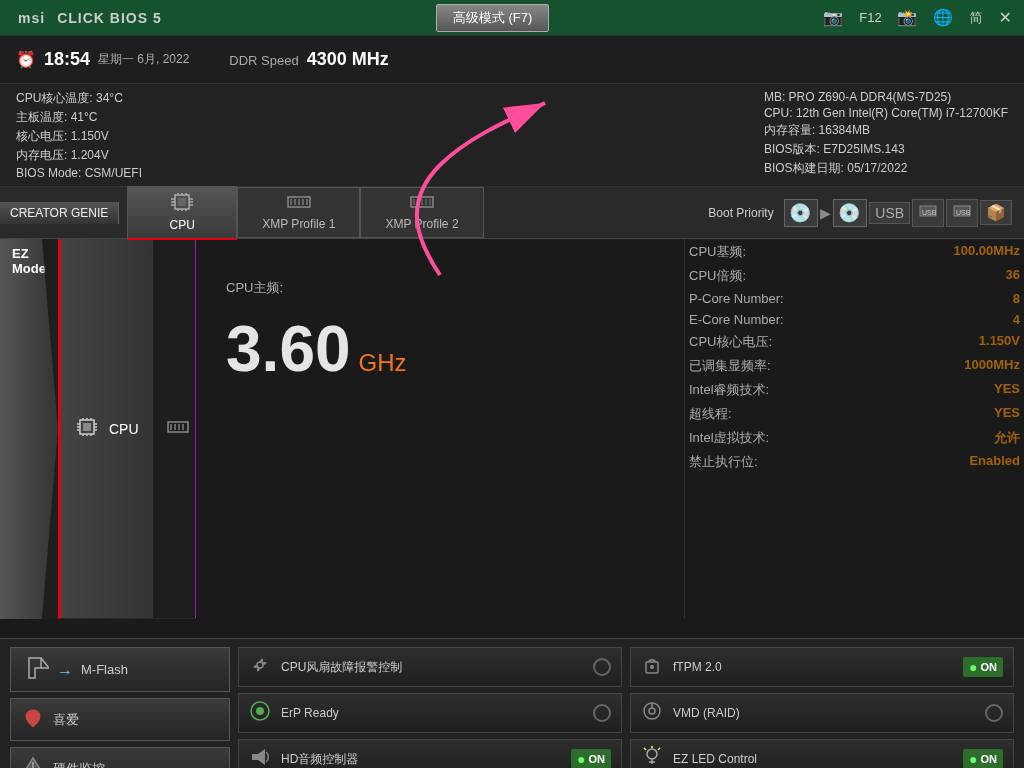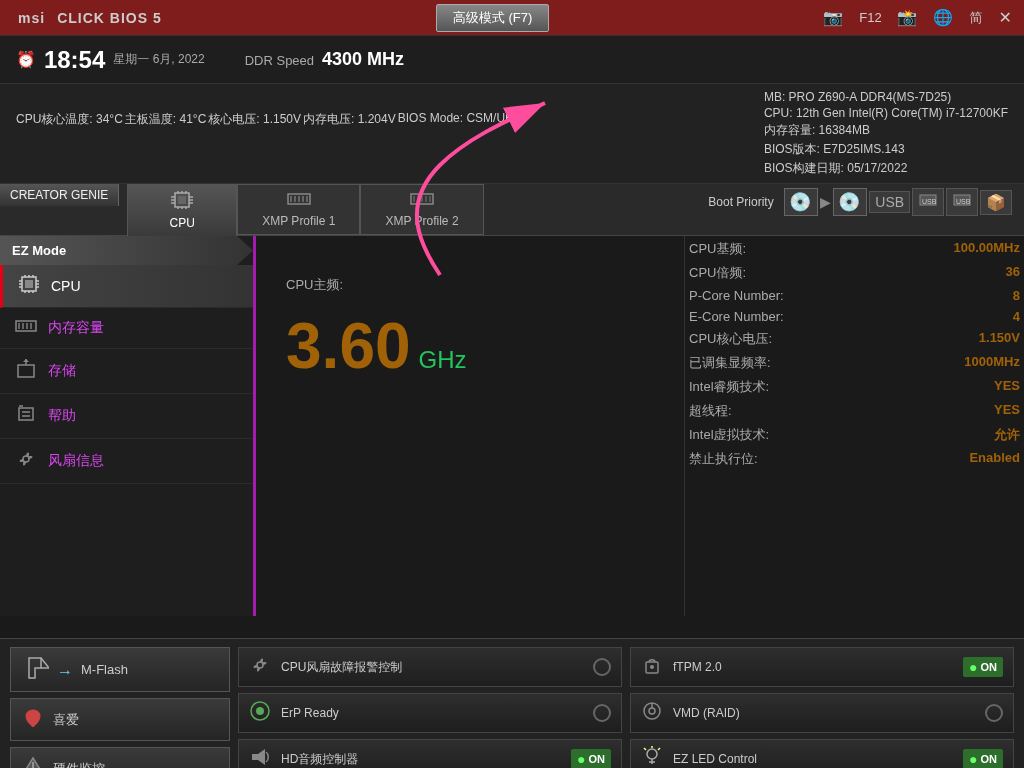--- a/index.html
+++ b/index.html
@@ -8,21 +8,21 @@
       height: 768px;
       background: #1a1a1a;
       font-family: 'Arial', sans-serif;
       color: #ccc;
       overflow: hidden;
       position: relative;
     }
 
     
     .top-bar {
-      background: #7f1d1d;
+      background: #14532d;
       height: 36px;
       display: flex;
       align-items: center;
       justify-content: space-between;
       padding: 0 12px;
       border-bottom: 1px solid #333;
       gap: 24px;
     }
     .top-bar-logo {
       color: #e60012;
@@ -71,21 +71,21 @@
       gap: 40px;
       border-bottom: 1px solid #333;
     }
     .time-block {
       display: flex;
       align-items: center;
       gap: 8px;
       color: #eee;
     }
     .time-text {
-      font-size: 24px;
+      font-size: 18px;
       font-weight: bold;
       color: #fff;
     }
     .date-text {
       font-size: 12px;
       color: #aaa;
     }
     .speed-block {
       display: flex;
       flex-direction: column;
@@ -110,23 +110,22 @@
       padding: 6px 16px;
       display: flex;
       justify-content: space-between;
       border-bottom: 1px solid #333;
       font-size: 12px;
       color: #ccc;
       min-height: 36px;
     }
     .info-left, .info-right {
       display: flex;
-      flex-direction: row;
+      flex-direction: column;
       gap: 2px;
-      margin-top: 21px;
     }
     .profile-tab {
       background: #333;
       color: #bbb;
       font-size: 12px;
       padding: 6px 24px;
       cursor: pointer;
       border: 1px solid #555;
       display: flex;
       flex-direction: column;
@@ -137,25 +136,25 @@
       position: relative;
     }
     .profile-tab.active {
       background: linear-gradient(to bottom, #555, #3a3a3a);
       color: #fff;
       border-bottom: 2px solid #e60012;
     }
 
     
     .sidebar {
-      width: 256px;
+      width: 196px;
       background: #1e1e1e;
-      border-right: 3px solid #a21caf;
-      display: flex;
-      flex-direction: column;
+      border-right: 1px solid #a21caf;
+      display: flex;
+      flex-direction: row;
     }
     .sidebar-item {
       display: flex;
       align-items: center;
       gap: 10px;
       padding: 10px 14px;
       cursor: pointer;
       font-size: 14px;
       color: #d946ef;
       border-bottom: 1px solid #2a2a2a;
@@ -185,27 +184,27 @@
       margin-left: 10px;
     }
     .cpu-label {
       font-size: 13px;
       color: #aaa;
       margin-bottom: 6px;
     }
     .cpu-freq {
       font-size: 64px;
       font-weight: bold;
-      color: #a16207;
+      color: #e5e5e5;
       line-height: 1;
     }
     .cpu-freq-unit {
       font-size: 24px;
       font-weight: normal;
-      color: #22c55e;
+      color: #f97316;
       margin-left: 8px;
       margin-top: 46px;
     }
 
     
     .right-panel {
       width: 340px;
       background: #1a1a1a;
       padding: 4px;
       border-left: 1px solid #333;
@@ -344,21 +343,21 @@
     <div style="display:flex;flex-direction:column;gap:2px;">
       <span>MB: PRO Z690-A DDR4(MS-7D25)</span>
       <span>CPU: 12th Gen Intel(R) Core(TM) i7-12700KF</span>
       <span>内存容量: 16384MB</span>
       <span>BIOS版本: E7D25IMS.143</span>
       <span>BIOS构建日期: 05/17/2022</span>
     </div>
   </div>
 </div>
 
-<div style="background:#2a2a2a;border-bottom:1px solid #444;display:flex;align-items:flex-start;height:52px;">
+<div style="background:#2a2a2a;border-bottom:1px solid #444;display:flex;align-items:center;height:52px;">
   <div style="background:linear-gradient(to bottom,#555,#333);color:#eee;font-size:12px;padding:4px 10px;display:flex;align-items:center;margin-right:8px;border-right:1px solid #666;">CREATOR GENIE</div>
   <div class="profile-tab active" style="background:linear-gradient(to bottom,#555,#3a3a3a);color:#fff;border-bottom:2px solid #e60012;">
     <div style="font-size:18px;">
       <svg width="22" height="18" viewBox="0 0 22 18">
           <rect x="4" y="2" width="14" height="14" fill="none" stroke="#aaa" stroke-width="1.5"></rect>
           <rect x="7" y="5" width="8" height="8" fill="#666"></rect>
           <line x1="7" y1="0" x2="7" y2="2" stroke="#aaa" stroke-width="1.5"></line>
           <line x1="11" y1="0" x2="11" y2="2" stroke="#aaa" stroke-width="1.5"></line>
           <line x1="15" y1="0" x2="15" y2="2" stroke="#aaa" stroke-width="1.5"></line>
           <line x1="7" y1="16" x2="7" y2="18" stroke="#aaa" stroke-width="1.5"></line>

